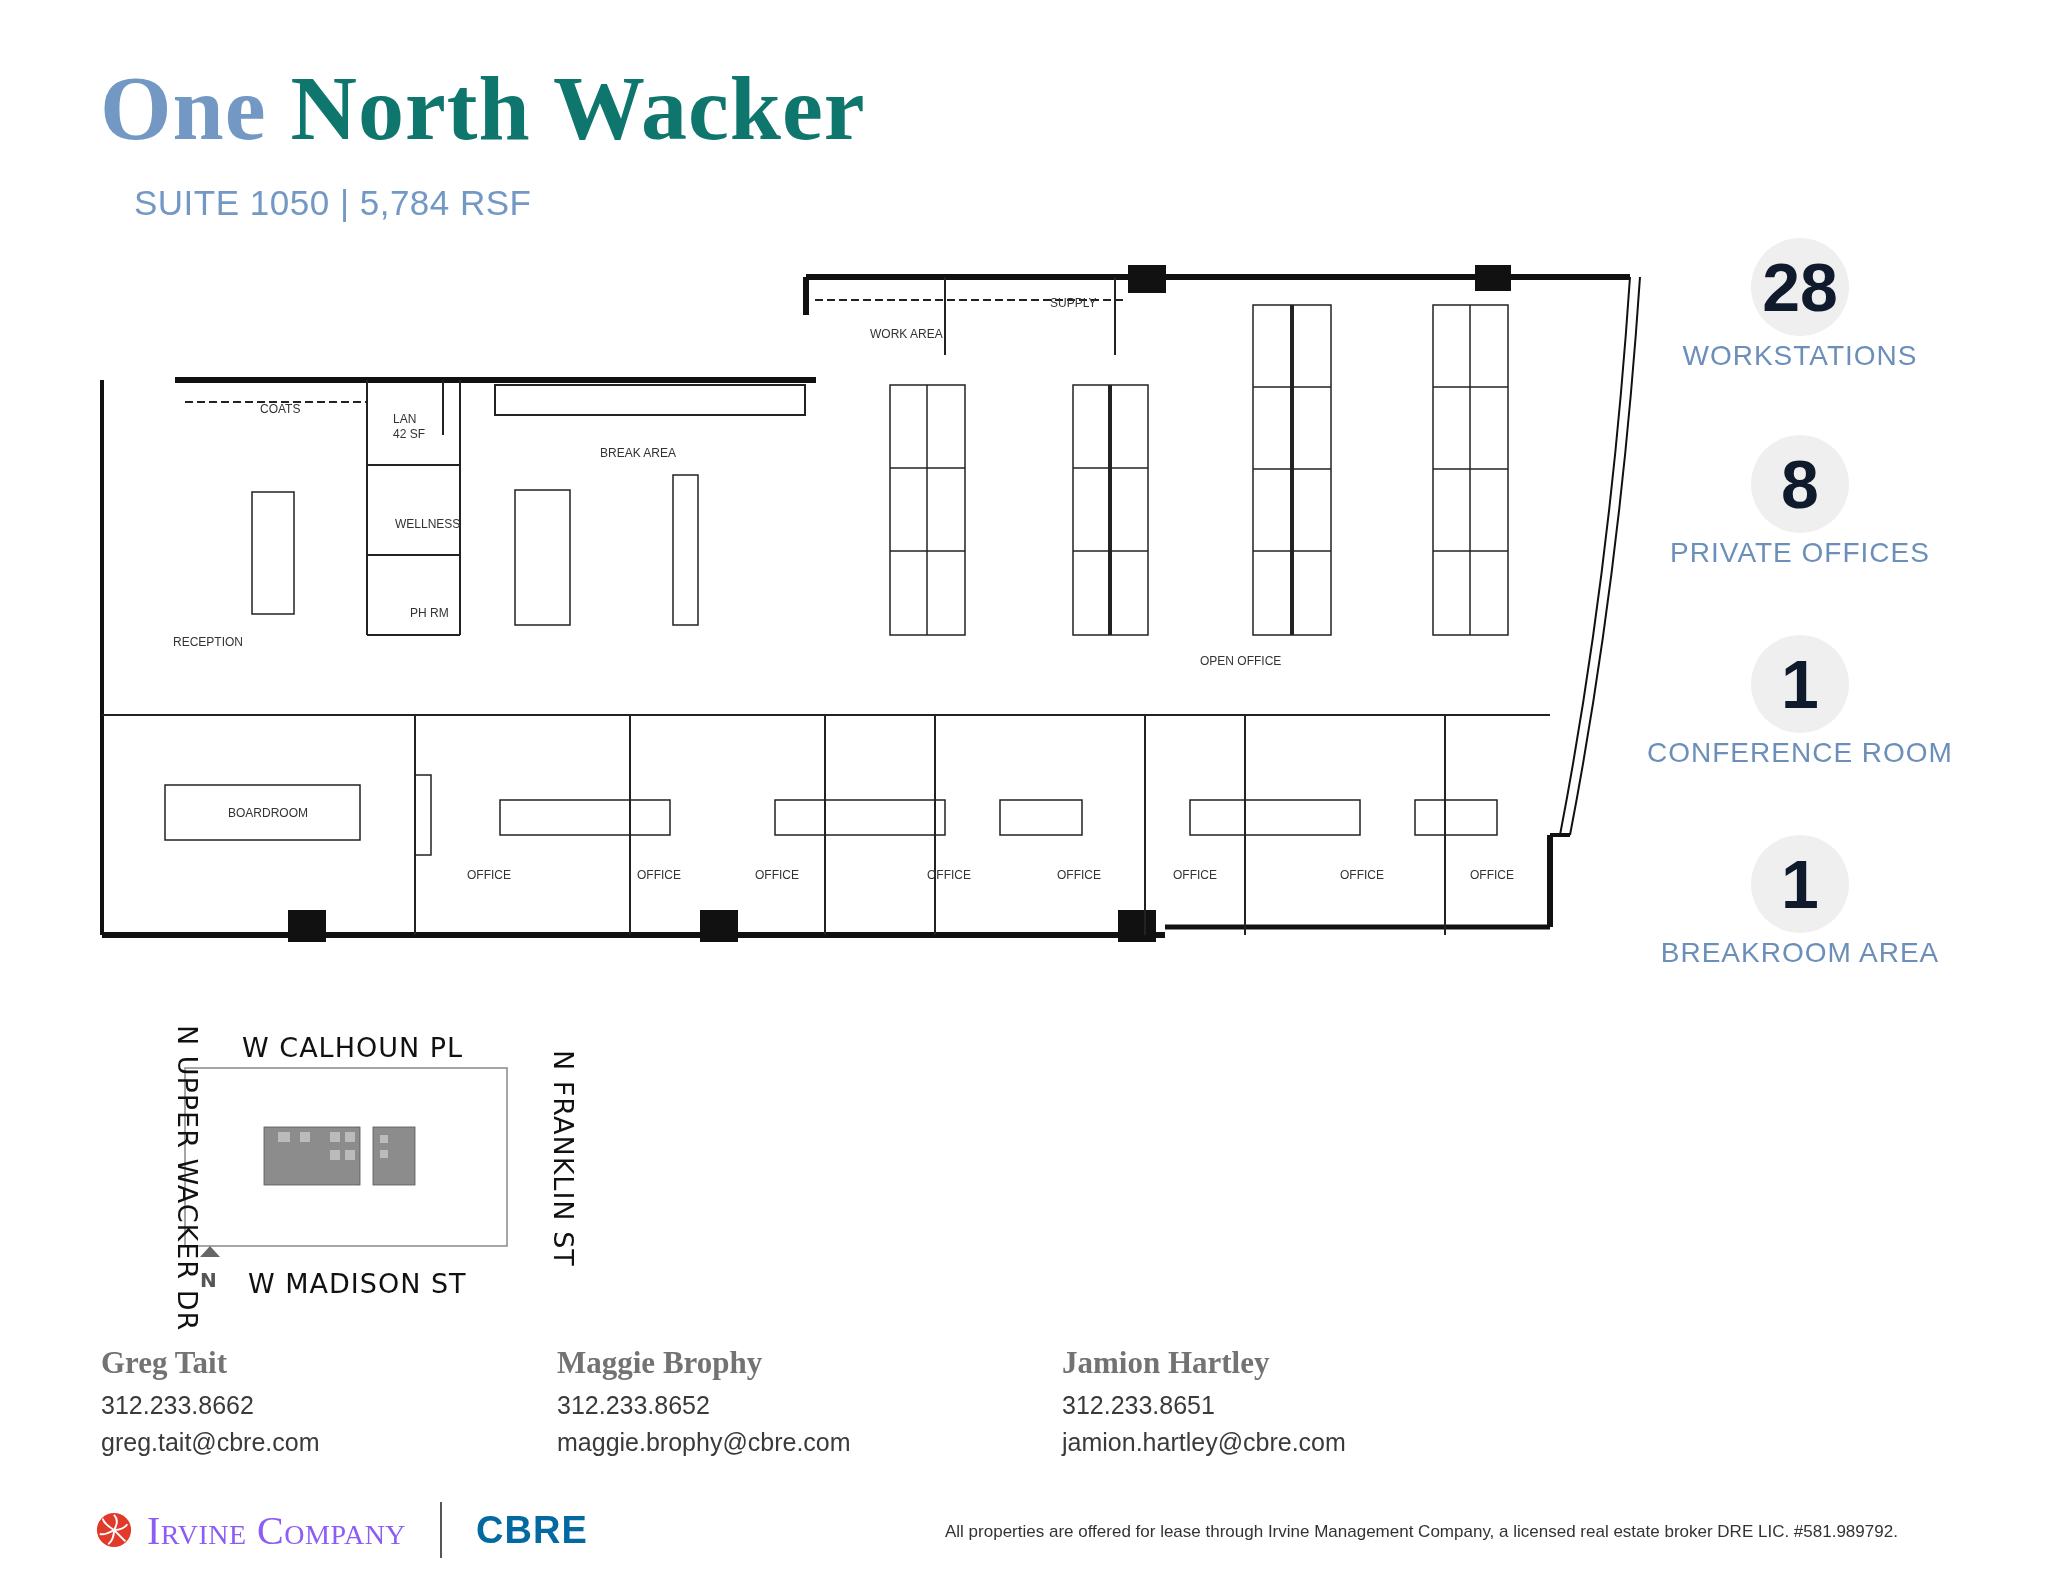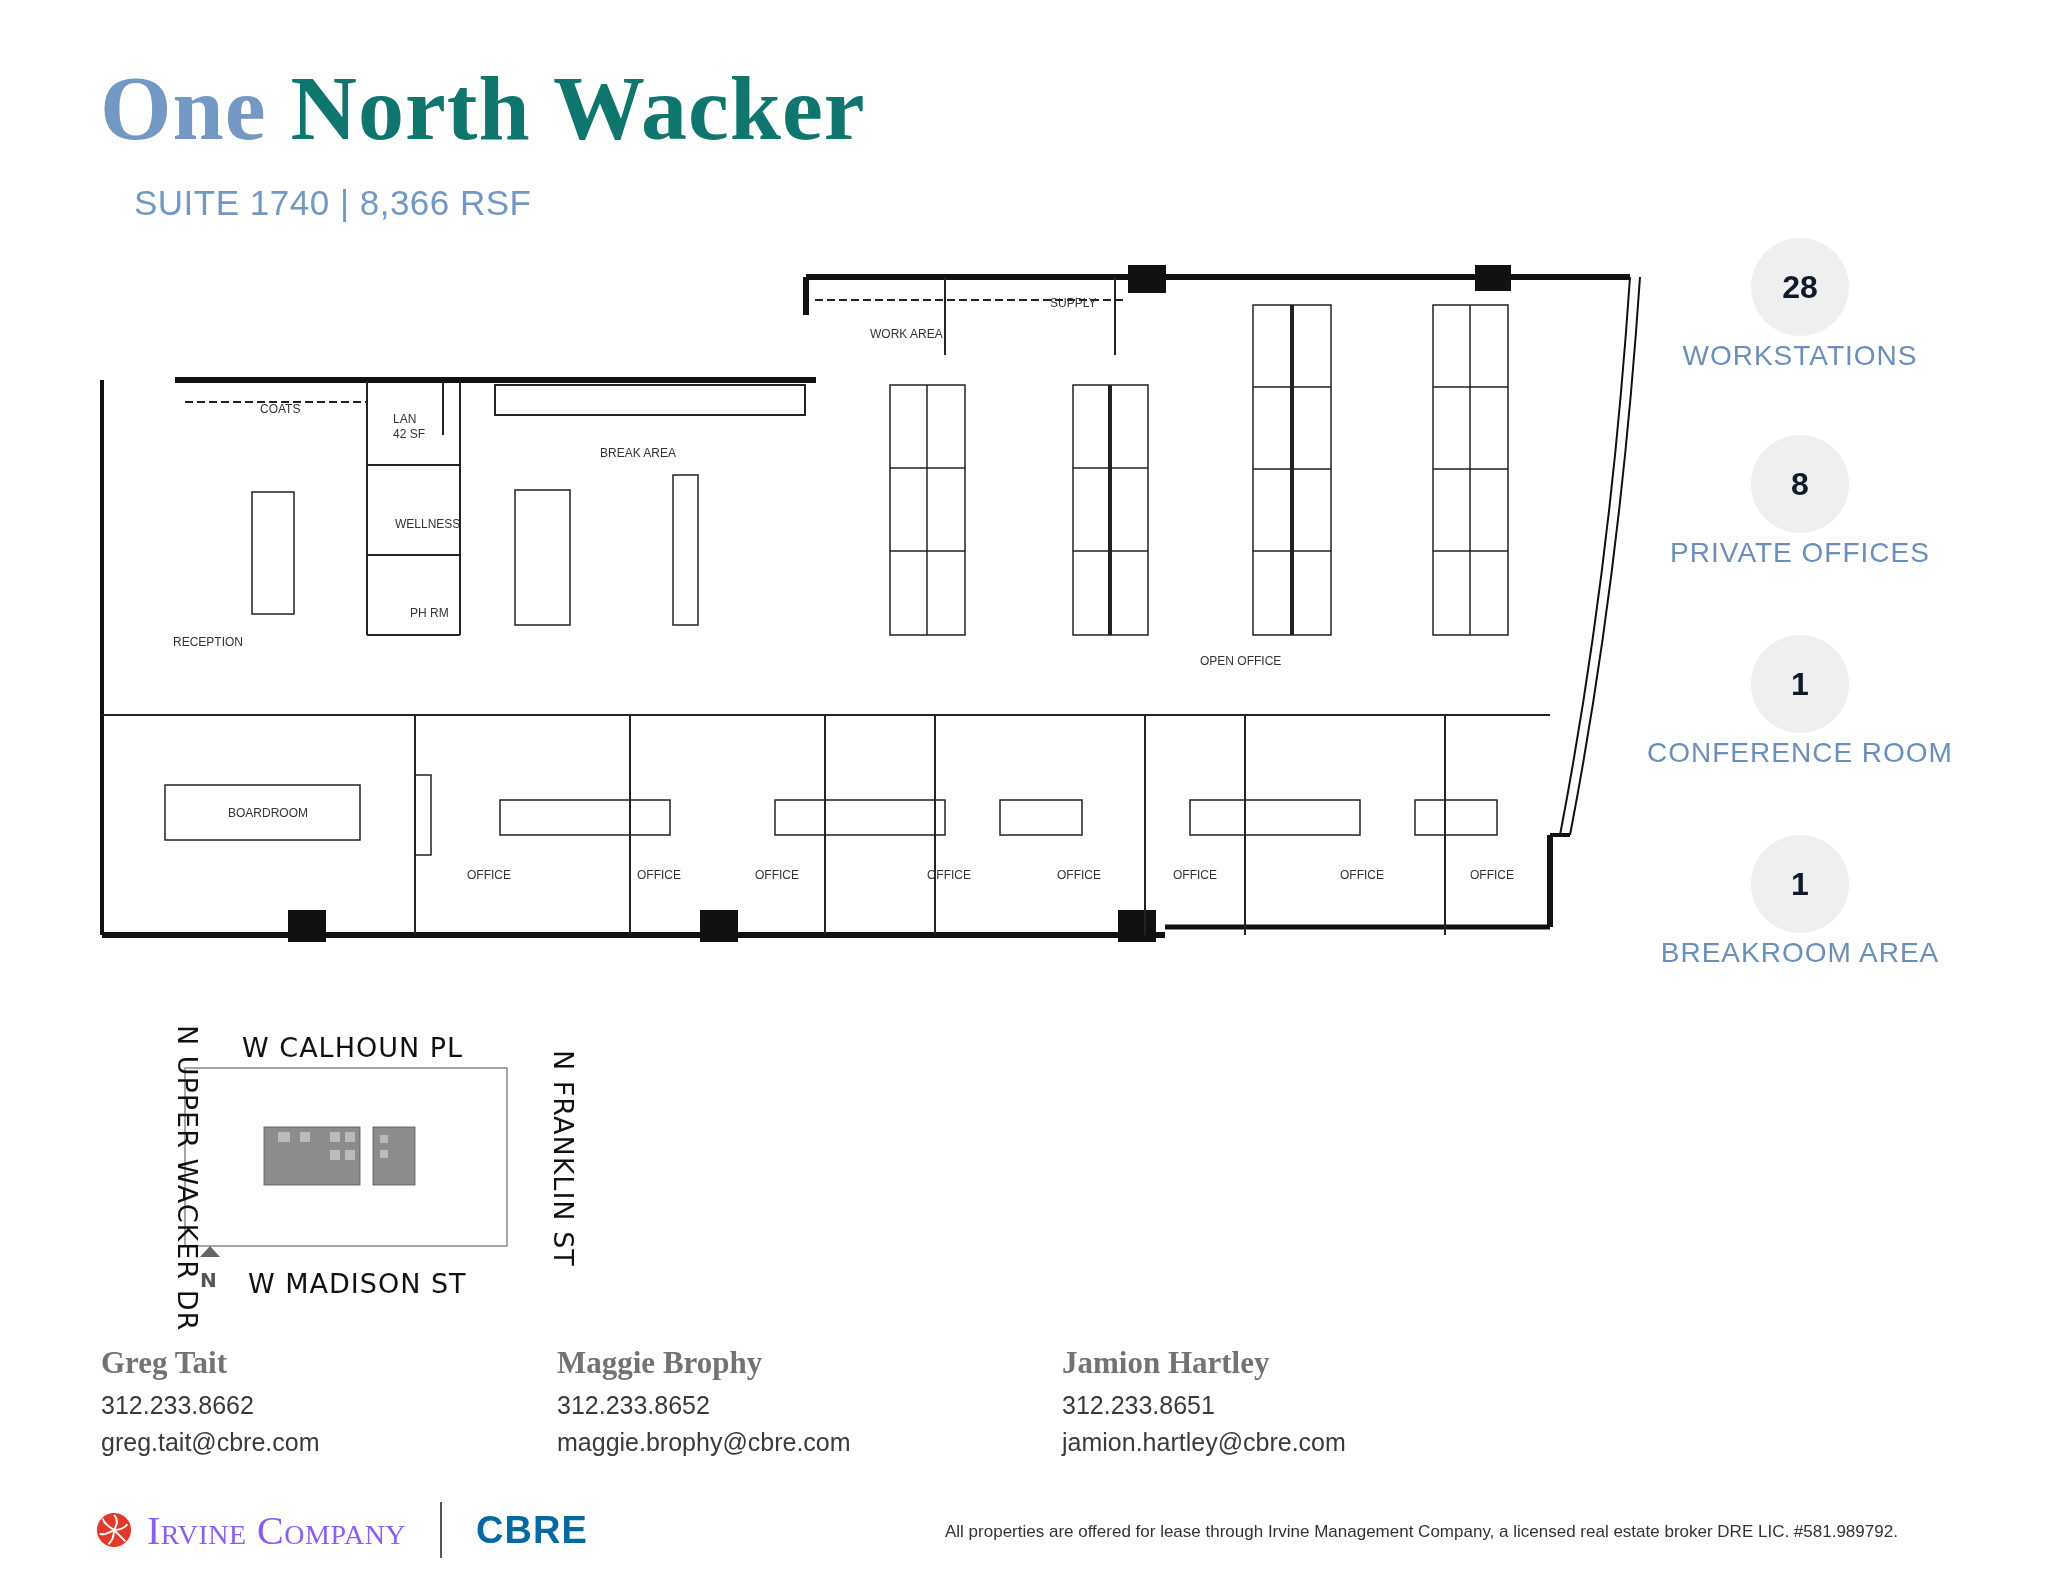--- a/index.html
+++ b/index.html
@@ -7,21 +7,21 @@
 
   .title { position:absolute; left:100px; top:62px; font-family:"Liberation Serif", "DejaVu Serif", serif; font-weight:bold; font-size:92px; letter-spacing:1px; line-height:1; white-space:nowrap; }
   .title .accent { color:#7398c4; }
   .title .main { color:#0f766e; }
   .subtitle { position:absolute; left:134px; top:183px; font-size:35px; color:#7398c4; letter-spacing:0.5px; white-space:nowrap; }
 
   .plan { position:absolute; left:95px; top:255px; width:1570px; height:700px; }
 
   .stats { position:absolute; left:1630px; top:230px; width:340px; }
   .stat { position:absolute; left:0; width:340px; text-align:center; }
-  .stat .circle { width:98px; height:98px; border-radius:50%; background:#efefef; margin:0 auto; display:flex; align-items:center; justify-content:center; font-size:32px; font-weight:bold; color:#0f1a2c; }
+  .stat .circle { width:98px; height:98px; border-radius:50%; background:#efefef; margin:0 auto; display:flex; align-items:center; justify-content:center; font-size:68px; font-weight:bold; color:#0f1a2c; }
   .stat .label { margin-top:4px; font-size:28px; color:#6c8fba; letter-spacing:1px; white-space:nowrap; }
 
   .keymap { position:absolute; left:130px; top:1020px; width:450px; height:300px; }
   .street { position:absolute; font-size:27px; color:#111; letter-spacing:1px; white-space:nowrap; font-family:"DejaVu Sans", sans-serif; }
   .street.v { transform-origin:left top; }
 
   .contacts { position:absolute; top:1345px; left:0; width:2048px; }
   .contact { position:absolute; top:0; }
   .contact .name { font-family:"Liberation Serif", serif; font-weight:bold; font-size:31px; color:#737373; white-space:nowrap; }
   .contact .phone, .contact .email { font-size:25px; color:#3a3a3a; margin-top:8px; white-space:nowrap; }
@@ -37,21 +37,21 @@
 
   .plan-label { font-family:"Liberation Sans Narrow","Liberation Sans", sans-serif; font-size:12px; fill:#333; }
 </style>
 </head>
 <body>
 
 <div class="title">
   <span class="accent">One</span>
   <span class="main">North Wacker</span>
 </div>
-<div class="subtitle">SUITE 1740 | 8,366 RSF</div>
+<div class="subtitle">SUITE 1050 | 5,784 RSF</div>
 
 <div class="plan">
   <svg width="1570" height="700" viewBox="0 0 1570 700" xmlns="http://www.w3.org/2000/svg">
     <g fill="none" stroke="#111">
 
       <polyline points="711,22 711,30 1535,22" stroke-width="0"></polyline>
       <line x1="711" y1="22" x2="1535" y2="22" stroke-width="6"></line>
       <line x1="711" y1="22" x2="711" y2="60" stroke-width="6"></line>
       <line x1="80" y1="125" x2="721" y2="125" stroke-width="6"></line>
       <line x1="7" y1="125" x2="7" y2="680" stroke-width="4"></line>

